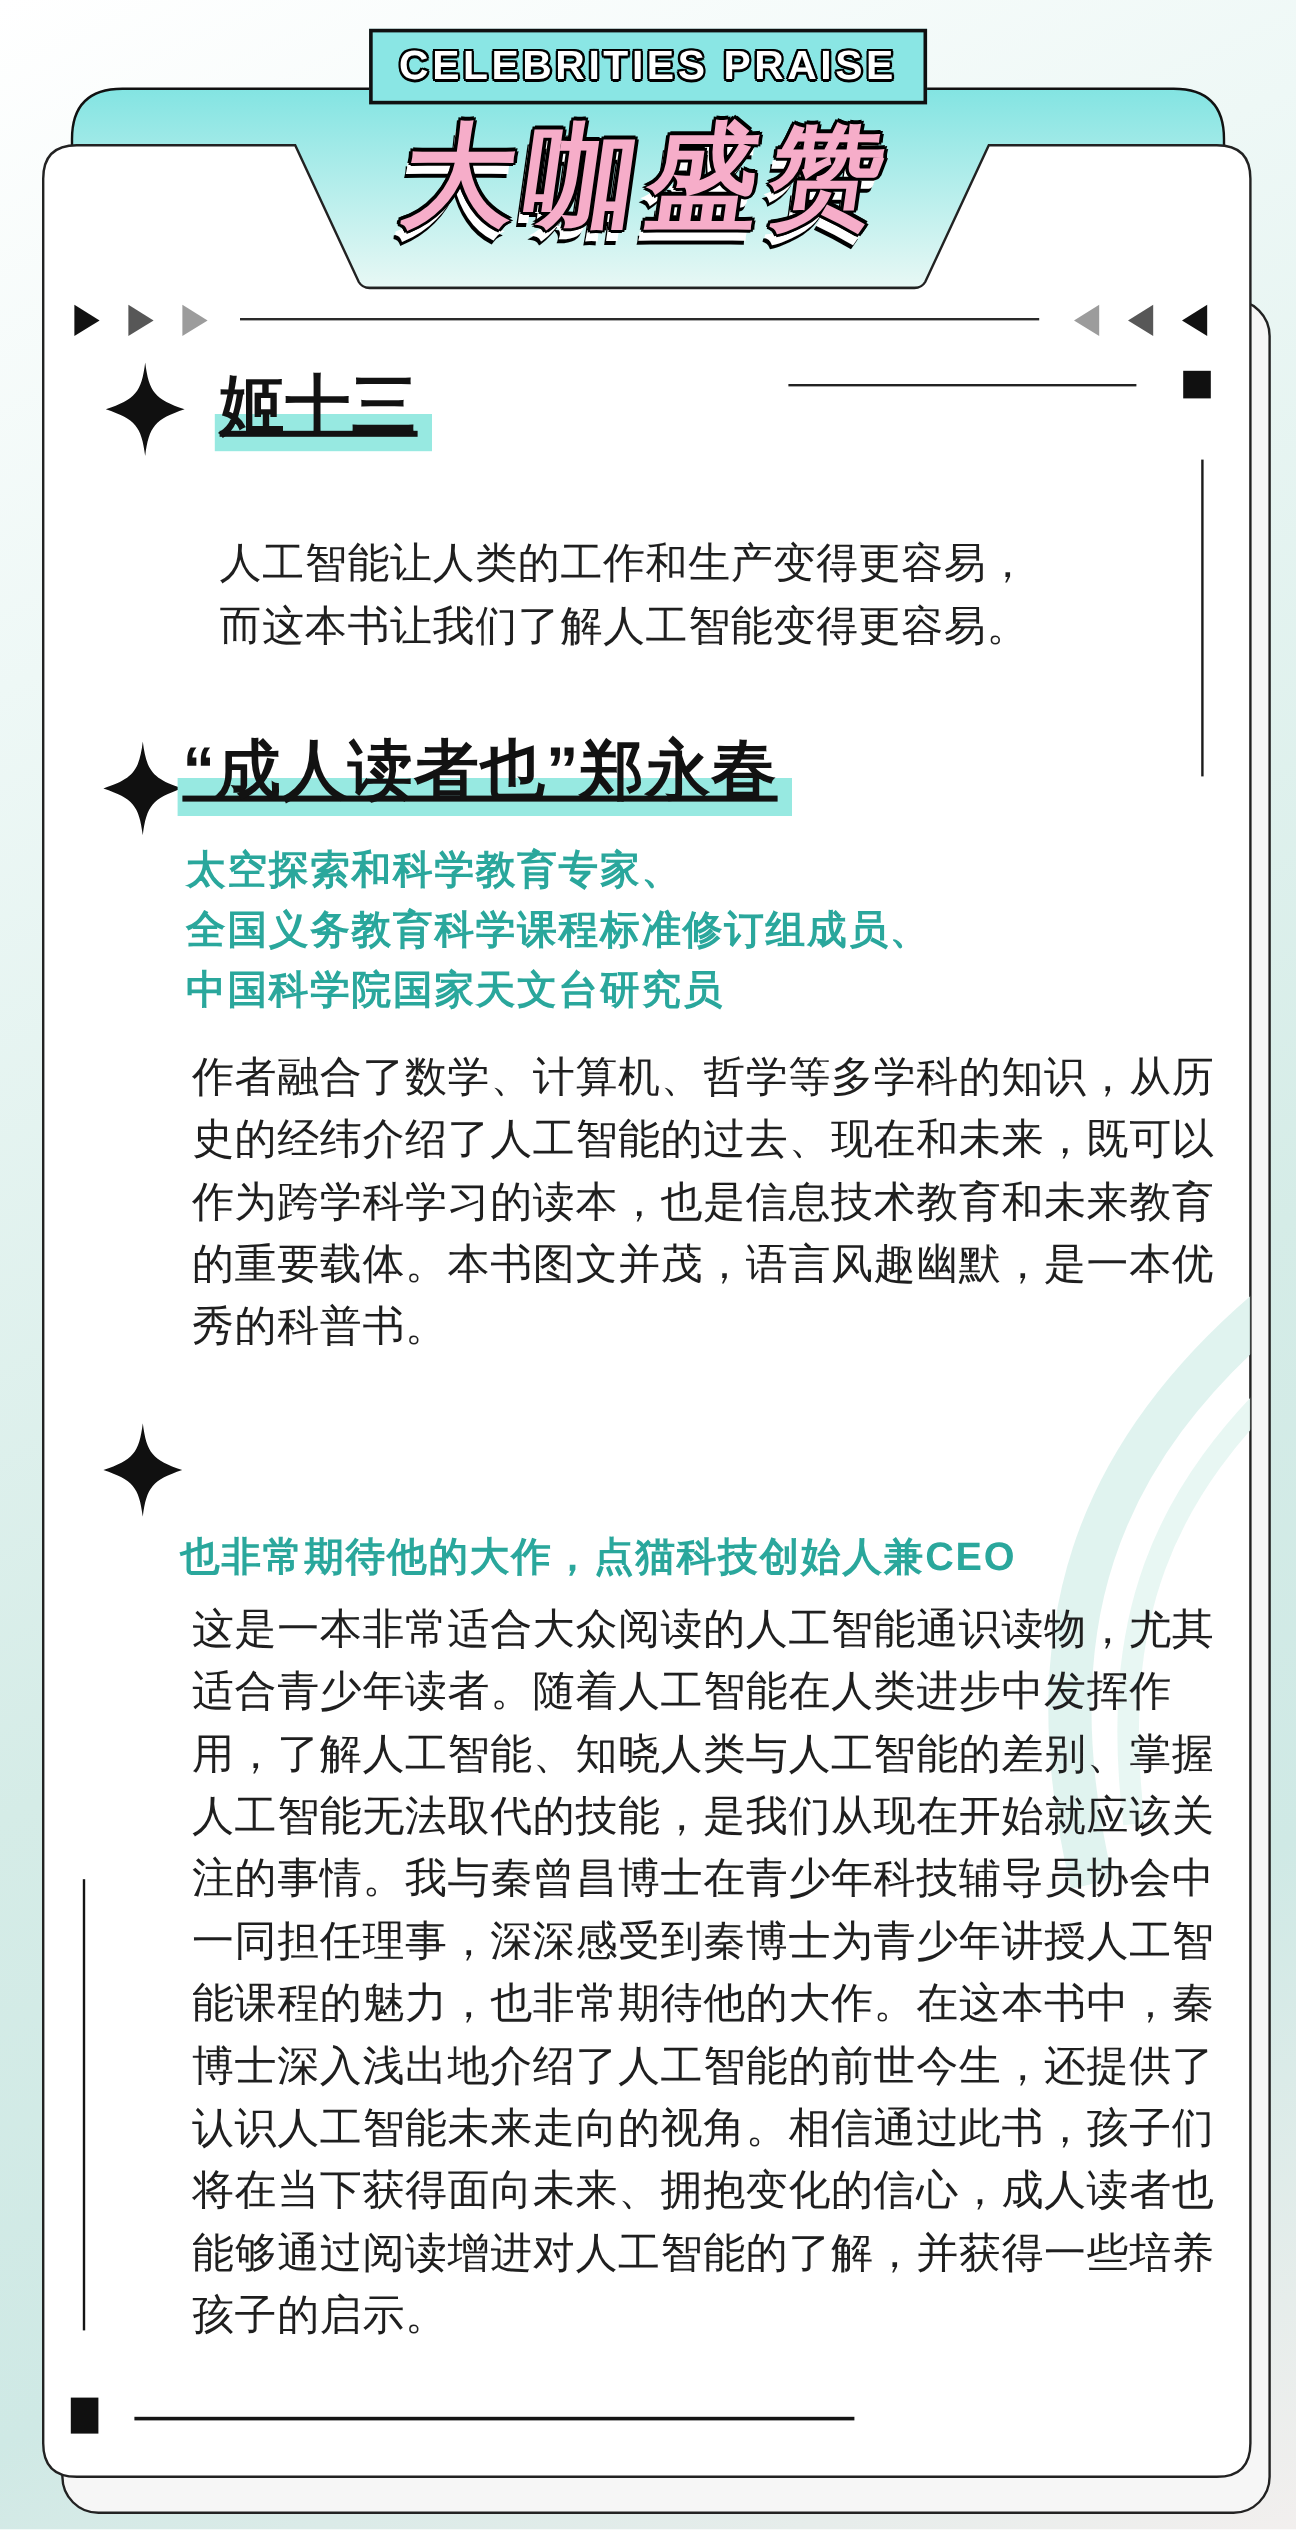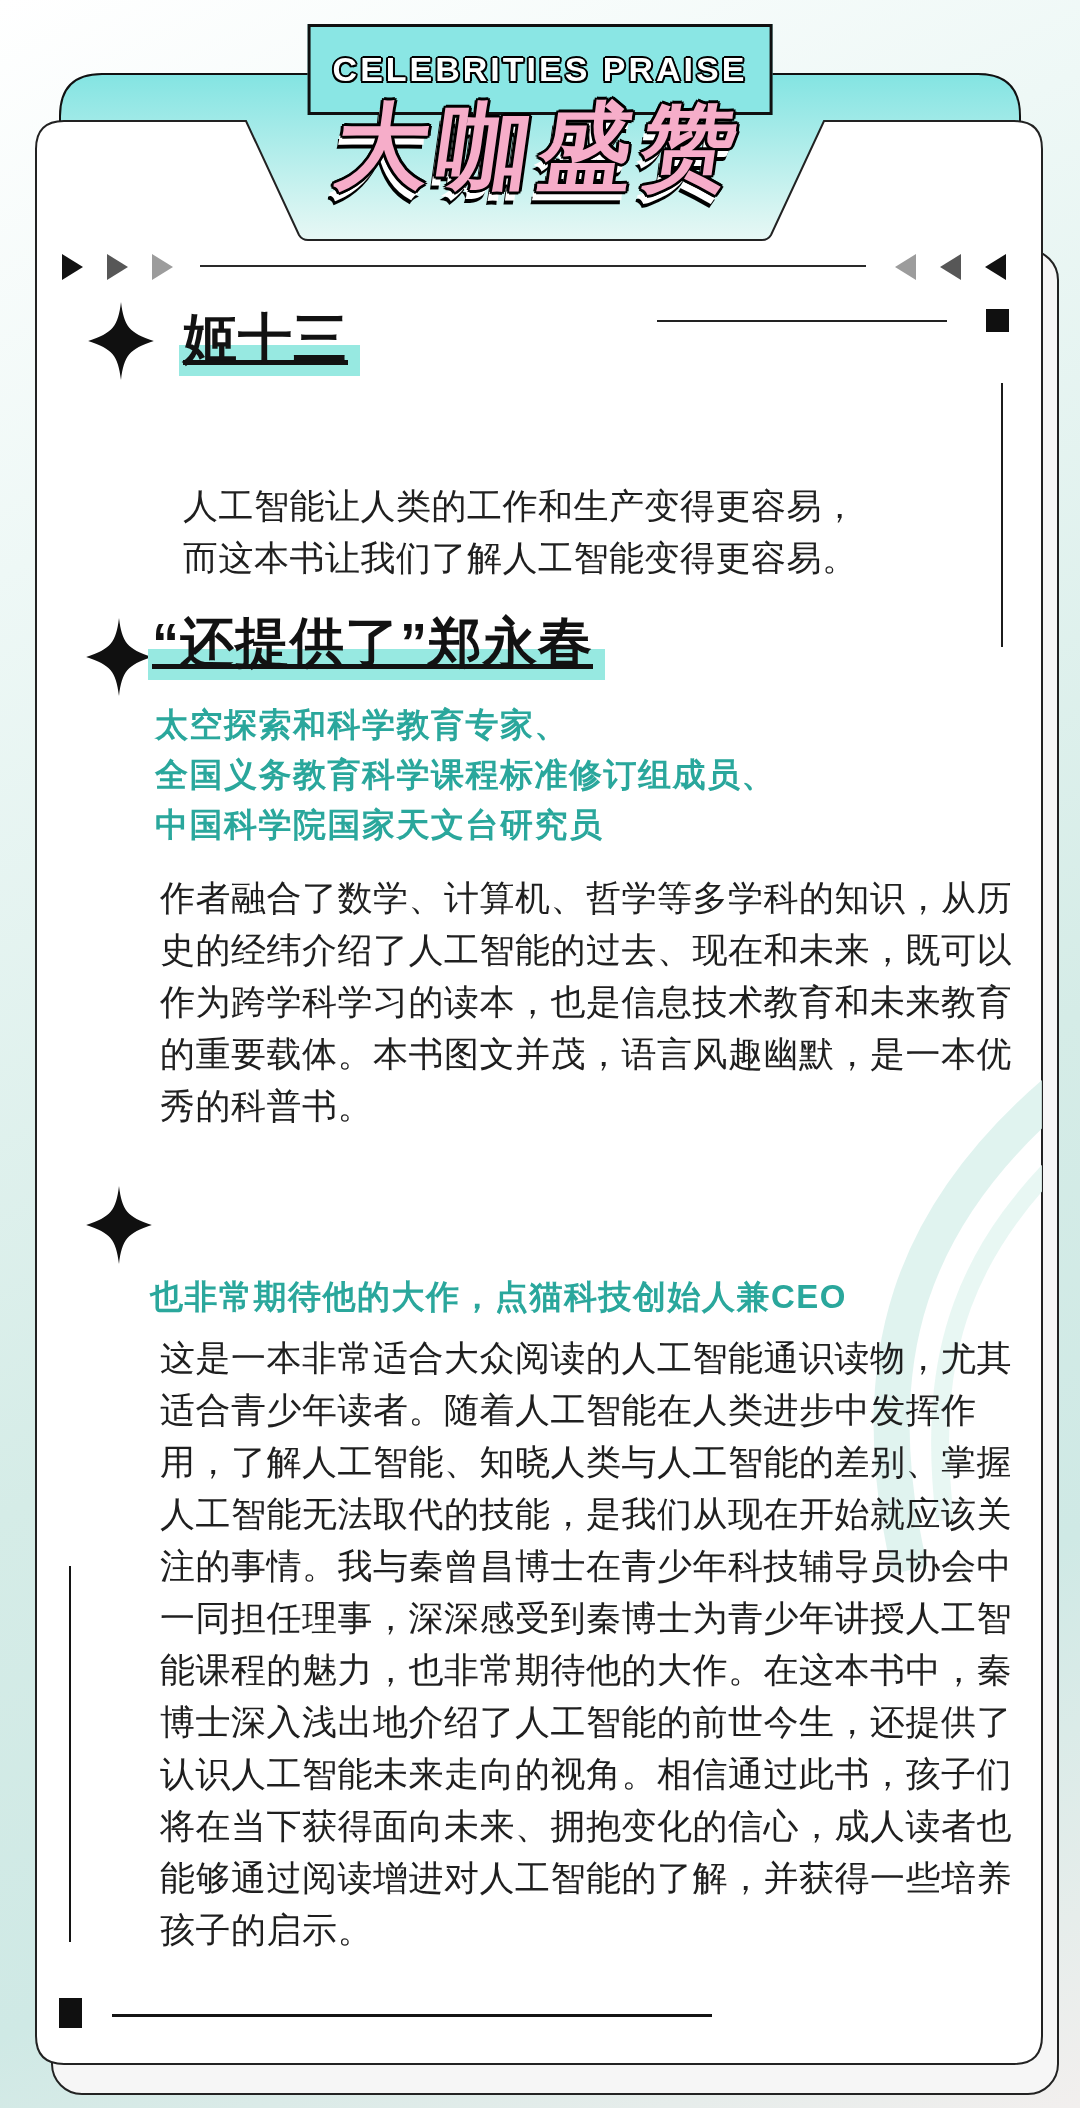--- a/index.html
+++ b/index.html
@@ -12,21 +12,21 @@
     position:relative; width:1080px; height:2108px; overflow:hidden;
     background:linear-gradient(155deg,#ffffff 0%,#eef8f6 22%,#d5ece7 58%,#cfe9e5 78%,#f2efee 100%);
   }
   #bg-shapes{ position:absolute; left:0; top:0; z-index:1; }
   .abs{ position:absolute; z-index:3; }
 
   
   .banner{
     left:50%; top:24px; transform:translateX(-50%);
     background:#8ae6e4; border:3px solid #101010;
-    padding:23px 22px; z-index:4;
+    padding:9px 22px; z-index:4;
   }
   .banner-text{
     font-size:34px; font-weight:900; letter-spacing:3px; color:#ffffff;
     text-shadow:2px 0 0 #000,-2px 0 0 #000,0 2px 0 #000,0 -2px 0 #000,
       1.5px 1.5px 0 #000,-1.5px 1.5px 0 #000,1.5px -1.5px 0 #000,-1.5px -1.5px 0 #000;
   }
   
   .big-title{
     left:50%; top:84px; transform:translateX(-50%) skewX(-8deg);
     font-size:94px; font-weight:900; letter-spacing:8px; color:#f6adc9; z-index:4;
@@ -66,21 +66,21 @@
   .quote{
     font-size:35px; color:#1f1f1f; letter-spacing:0.5px; white-space:pre-line;
   }
   .lh52{ line-height:52px; }
   .lh50{ line-height:52px; }
 
   .s1-name{ left:183px; top:306px; }
   .s1-rule{ left:657px; top:320px; width:290px; height:2px; }
   .s1-sq{ left:986px; top:309px; width:23px; height:23px; }
   .s1-title{ left:192px; top:394px; }
-  .s1-quote{ left:183px; top:444px;margin-top:36px; }
+  .s1-quote{ left:183px; top:444px; }
   .s1-star{ left:86px; top:302px; }
 
   .rt-vline{ left:1001px; top:383px; width:2px; height:264px; background:#1c1c1c; }
 
   .s2-star{ left:84px; top:618px; }
   .s2-name{ left:152px; top:610px; }
   .s2-title{ left:155px; top:700px;font-weight:bold; }
   .s2-quote{ left:160px; top:872px; }
 
   .s3-star{ left:84px; top:1186px; }
@@ -144,21 +144,21 @@
   <div class="abs sq s1-sq"></div>
   <div class="abs quote lh52 s1-quote">人工智能让人类的工作和生产变得更容易，
 而这本书让我们了解人工智能变得更容易。</div>
 
   <div class="abs rt-vline"></div>
 
   <svg class="abs star s2-star" viewBox="0 0 64 76">
     <path d="M32 0 C35 24 40 30 64 38 C40 46 35 52 32 76 C29 52 24 46 0 38 C24 30 29 24 32 0 Z" fill="#101010"></path>
   </svg>
   <div class="abs name s2-name">
-    <span class="hl">“还提供了”郑永春</span>
+    <span class="hl">“成人读者也”郑永春</span>
   </div>
   <div class="abs subtitle s2-title">太空探索和科学教育专家、
 全国义务教育科学课程标准修订组成员、
 中国科学院国家天文台研究员</div>
   <div class="abs quote lh52 s2-quote">作者融合了数学、计算机、哲学等多学科的知识，从历
 史的经纬介绍了人工智能的过去、现在和未来，既可以
 作为跨学科学习的读本，也是信息技术教育和未来教育
 的重要载体。本书图文并茂，语言风趣幽默，是一本优
 秀的科普书。</div>
 

